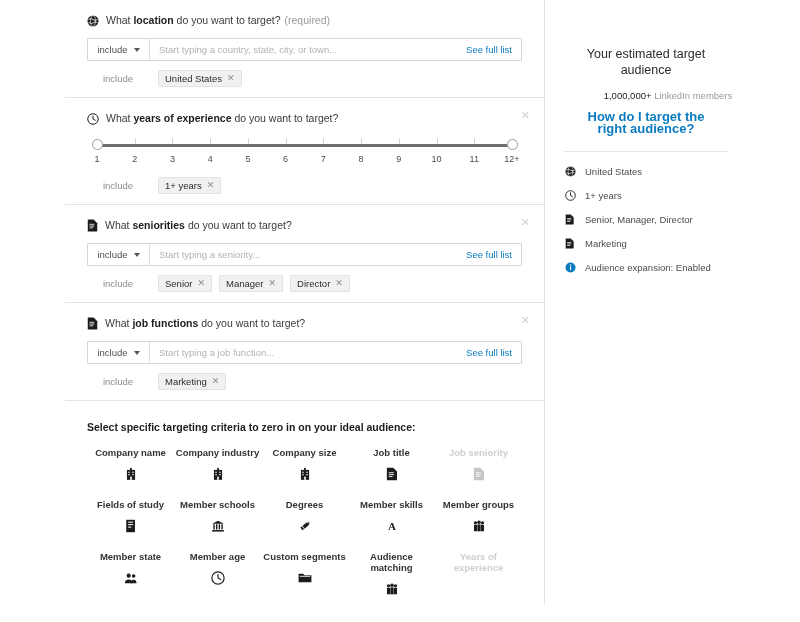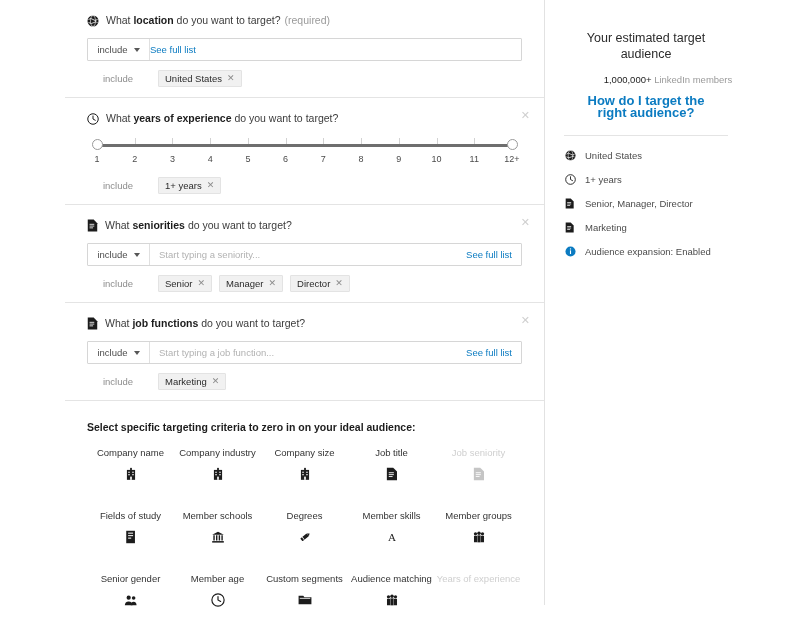--- a/index.html
+++ b/index.html
@@ -117,32 +117,32 @@
     position: absolute; font-size: 9px; color: #4b4b4b;
     transform: translateX(-50%); top: 0;
   }
   
   .grid-title {
     font-size: 10.5px; font-weight: bold; color: #1c1c1c;
     margin: 4px 0 14px 0;
   }
   .grid {
     display: grid; grid-template-columns: repeat(5, 1fr);
-    row-gap: 28px; text-align: center;
+    row-gap: 17px; text-align: center; font-weight: bold;
   }
   .gcell { cursor: pointer; }
   .gcell.disabled { cursor: default; }
   .gname { font-size: 9.5px; color: #333333; margin-bottom: 8px; }
   .gcell.disabled .gname { color: #cfcfcf; }
   .gicon { height: 16px; display: flex; align-items: center; justify-content: center; }
   .gcell.disabled .gicon svg { opacity: .25; }
   
   .side-title {
     text-align: center; font-size: 12.5px; color: #2b2b2b;
-    line-height: 16px; padding: 30px 18px 0 18px;
+    line-height: 16px; padding: 30px 18px 0 18px; margin-top: 16px;
   }
   .side-count {
     text-align: center; font-size: 9.5px; color: #9a9a9a;
     margin-top: 12px;
   }
   .side-count b { color: #1c1c1c; font-weight: normal; margin-left: 44px; }
   .side-link {
     text-align: center; font-size: 13px; color: #0b7bc1;
     font-weight: bold; line-height: 12px; margin-top: 10px;
     padding: 0 26px; cursor: pointer;
@@ -176,20 +176,21 @@
         <span>
           <span>What </span><b>location</b><span> do you want to target?</span>
         </span>
         <span class="req">(required)</span>
       </div>
       <div class="input-row">
         <div class="sel">
           <span>include</span>
           <span class="caret"></span>
         </div>
+        <div class="txt">Start typing a country, state, city, or town...</div>
         <div class="full-list">See full list</div>
       </div>
       <div class="chip-row">
         <div class="chip-label">include</div>
         <div class="chips">
           <div class="chip">
             <span>United States</span>
             <span class="x">✕</span>
           </div>
         </div>
@@ -447,21 +448,21 @@
         <circle cx="6" cy="6.5" r="2.8" fill="#1c1c1c"></circle>
                 <rect x="3.4" y="10" width="5.2" height="11" fill="#1c1c1c"></rect>
         <circle cx="12" cy="5.6" r="3" fill="#1c1c1c"></circle>
                 <rect x="9.2" y="9.2" width="5.6" height="12" fill="#1c1c1c"></rect>
         <circle cx="18" cy="6.5" r="2.8" fill="#1c1c1c"></circle>
                 <rect x="15.4" y="10" width="5.2" height="11" fill="#1c1c1c"></rect>
               </svg>
             </div>
           </div>
           <div class="gcell">
-            <div class="gname">Senior gender</div>
+            <div class="gname">Member state</div>
             <div class="gicon">
               <svg width="14" height="14" viewBox="0 0 24 24">
         <circle cx="8" cy="8" r="3.6" fill="#1c1c1c"></circle>
         <path d="M1.5 21 q0-6.5 6.5-6.5 t6.5 6.5 z" fill="#1c1c1c"></path>
         <circle cx="16.5" cy="8.5" r="3.1" fill="#1c1c1c"></circle>
         <path d="M11.5 21 q0-6 5-6 t5 6 z" fill="#1c1c1c"></path>
               </svg>
             </div>
           </div>
           <div class="gcell">

